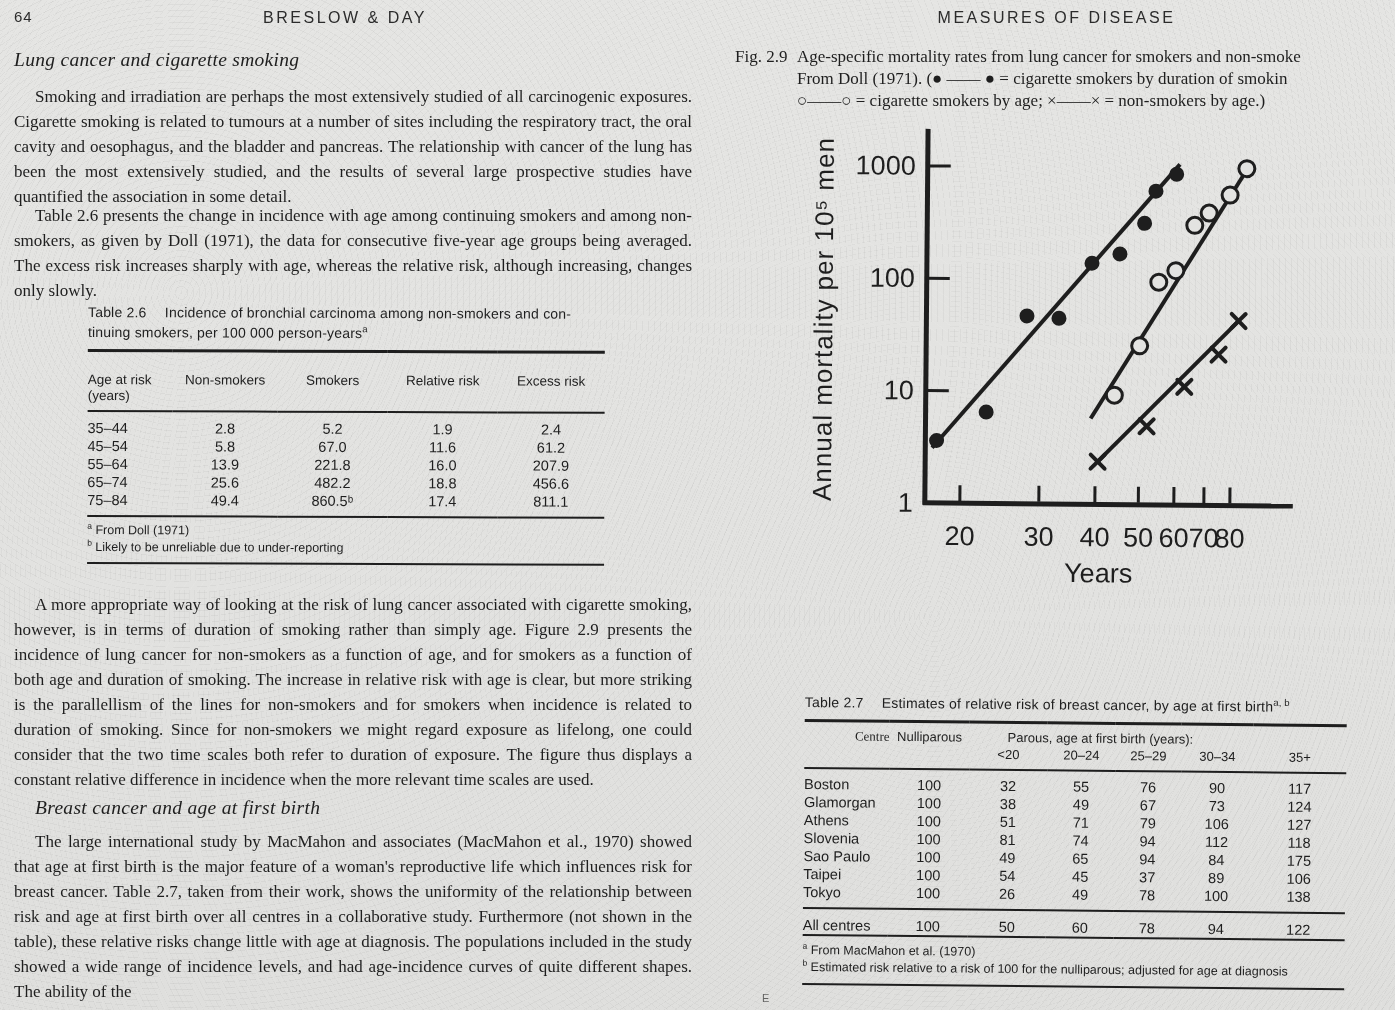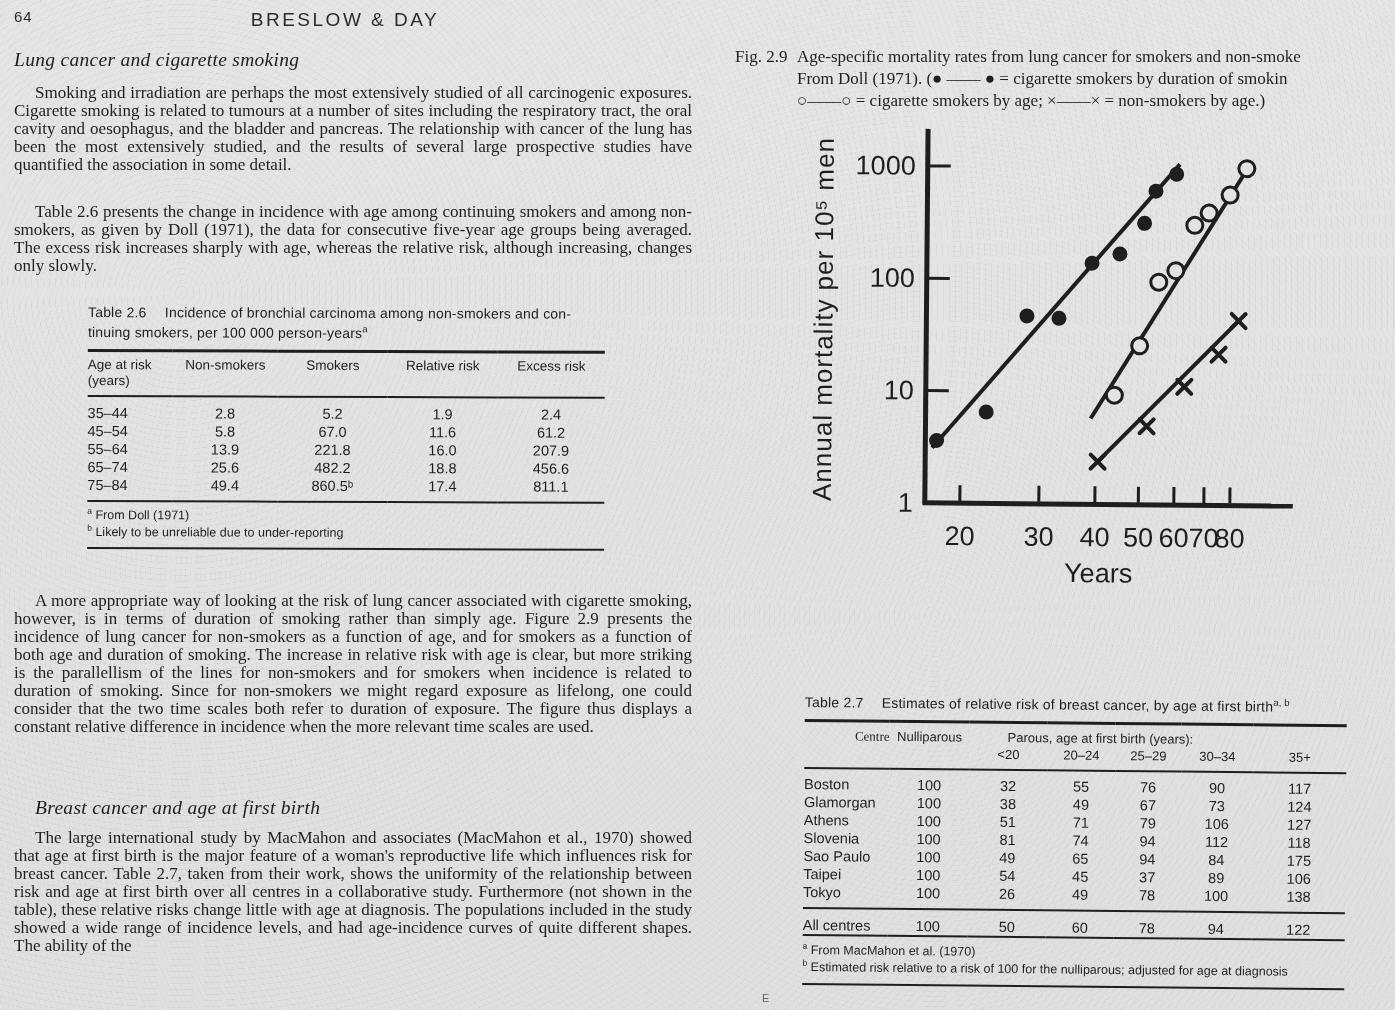--- a/index.html
+++ b/index.html
@@ -23,45 +23,45 @@
       linear-gradient(180deg,#e5e5e3 0%,#e2e2e0 55%,#dfdfdd 100%);
   }
   .page{position:absolute;top:0;height:1010px;}
   .page-left{left:0;width:700px;}
   .page-right{left:700px;width:695px;}
 
   
   .pageno{position:absolute;left:14px;top:8px;font-family:"Liberation Sans","DejaVu Sans",sans-serif;
     font-size:15px;letter-spacing:1px;color:var(--ink-soft);}
   .running{position:absolute;top:9px;font-family:"Liberation Sans","DejaVu Sans",sans-serif;
-    font-size:19px;letter-spacing:2.5px;color:var(--ink-soft);white-space:nowrap;}
+    font-size:16px;letter-spacing:2.5px;color:var(--ink-soft);white-space:nowrap;}
   .running-left{left:0;width:690px;text-align:center;}
   .running-right{left:0;width:695px;text-align:center;padding-left:18px;box-sizing:border-box;}
 
   
   .sec-heading{position:absolute;left:14px;margin:0;font-style:italic;font-weight:normal;
     font-size:19.5px;letter-spacing:.3px;}
-  p.body{position:absolute;left:14px;width:678px;margin:0;font-size:17px;line-height:18px;
+  p.body{position:absolute;left:14px;width:678px;margin:0;font-size:17px;line-height:25px;
     text-align:justify;color:var(--ink);}
   p.body.indent{text-indent:21px;}
 
   
   .tblblock{position:absolute;font-family:"Liberation Sans","DejaVu Sans",sans-serif;color:var(--ink);}
   .tcap{font-size:14px;line-height:19.5px;white-space:pre-line;letter-spacing:.2px;}
   sup{font-size:9.5px;vertical-align:super;line-height:0;}
   table{border-collapse:collapse;table-layout:fixed;}
   th,td{padding:0;font-weight:normal;}
   .fnote{font-size:12.5px;line-height:15.5px;margin-top:1px;}
   .fnote sup{font-size:8.5px;}
   .rule{height:0;border-top:2.5px solid var(--ink);}
 
   
   .tbl26{left:88px;top:303px;width:517px;transform:rotate(.2deg);transform-origin:top left;}
   .tbl26 table{width:517px;margin-top:7px;border-top:3px solid var(--ink);}
-  .tbl26 thead th{font-size:13.5px;line-height:16px;vertical-align:top;padding-top:5px;padding-bottom:6px;
+  .tbl26 thead th{font-size:13.5px;line-height:16px;vertical-align:top;padding-top:20px;padding-bottom:6px;
     border-bottom:2px solid var(--ink);text-align:center;white-space:pre-line;}
   .tbl26 thead th:first-child{text-align:left;}
   .tbl26 tbody td{font-size:14.5px;line-height:18px;text-align:center;}
   .tbl26 tbody tr:first-child td{padding-top:7px;margin-left:10px;}
   .tbl26 tbody tr:last-child td{padding-bottom:6px;border-bottom:2px solid var(--ink);}
   .tbl26 tbody td:first-child{text-align:left;}
   .tbl26 .fnotes{margin-top:6px;}
   .tbl26 .bottomrule{margin-top:7px;border-top-width:2px;}
 
   
@@ -183,20 +183,21 @@
     </div>
 
     <p class="body indent" style="top:592px;">A more appropriate way of looking at the risk of lung cancer associated with cigarette smoking, however, is in terms of duration of smoking rather than simply age. Figure 2.9 presents the incidence of lung cancer for non-smokers as a function of age, and for smokers as a function of both age and duration of smoking. The increase in relative risk with age is clear, but more striking is the parallellism of the lines for non-smokers and for smokers when incidence is related to duration of smoking. Since for non-smokers we might regard exposure as lifelong, one could consider that the two time scales both refer to duration of exposure. The figure thus displays a constant relative difference in incidence when the more relevant time scales are used.</p>
 
     <h2 class="sec-heading" style="top:797px;margin-left:21px;">Breast cancer and age at first birth</h2>
 
     <p class="body indent" style="top:829px;">The large international study by MacMahon and associates (MacMahon et al., 1970) showed that age at first birth is the major feature of a woman's reproductive life which influences risk for breast cancer. Table 2.7, taken from their work, shows the uniformity of the relationship between risk and age at first birth over all centres in a collaborative study. Furthermore (not shown in the table), these relative risks change little with age at diagnosis. The populations included in the study showed a wide range of incidence levels, and had age-incidence curves of quite different shapes. The ability of the</p>
   </div>
 
   <div class="page page-right">
+    <div class="running running-right">MEASURES OF DISEASE</div>
 
     <div class="figcap">
       <span class="figlabel">Fig. 2.9</span>
       <span class="captext">Age-specific mortality rates from lung cancer for smokers and non-smoke
 From Doll (1971). (●  ——  ● = cigarette smokers by duration of smokin
 ○——○ = cigarette smokers by age; ×——× = non-smokers by age.)</span>
     </div>
 
     <div class="figure">
       <svg id="fig29" width="535" height="482" viewBox="0 0 535 482">

